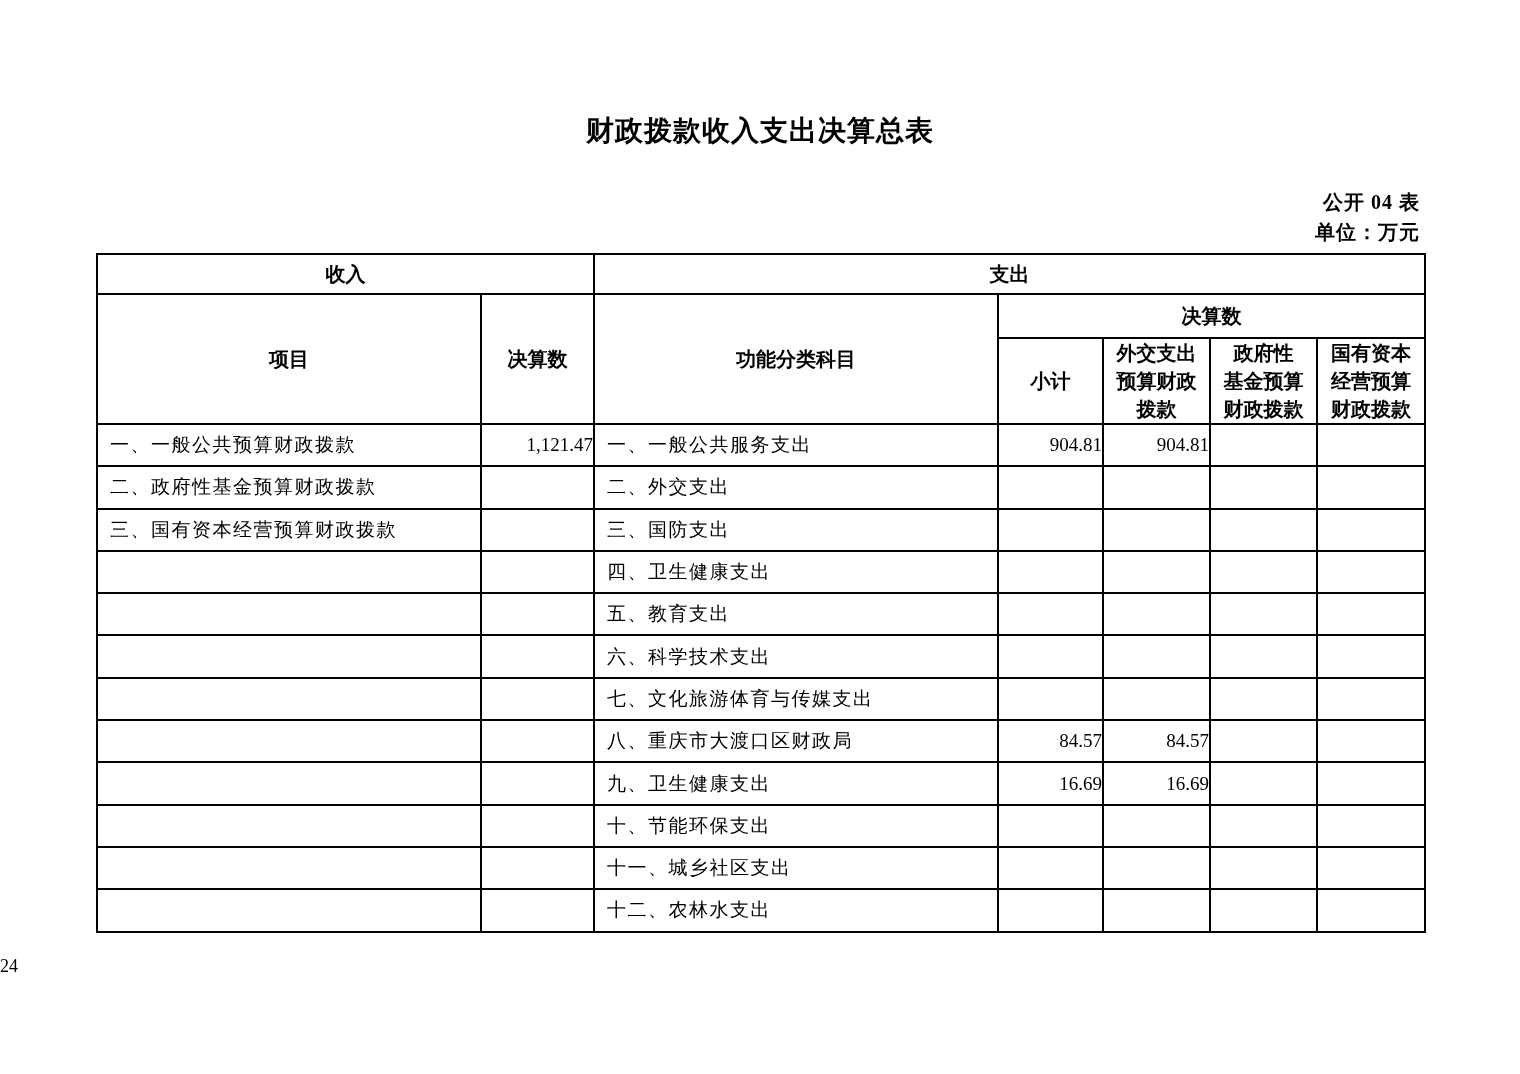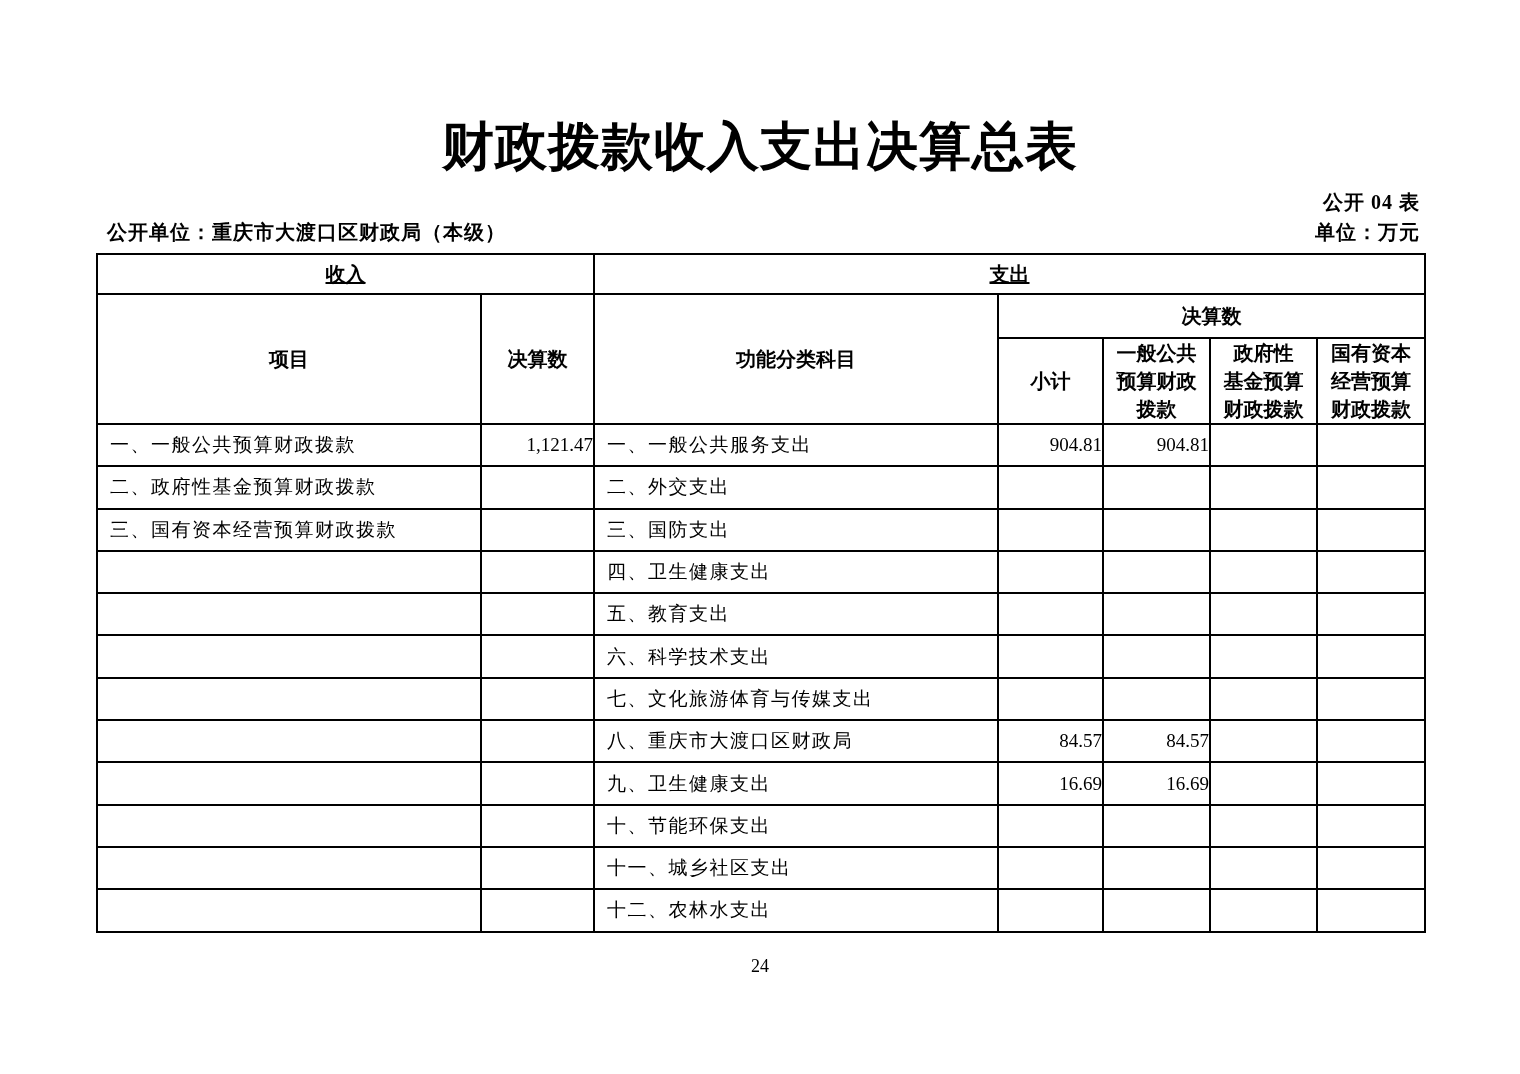--- a/index.html
+++ b/index.html
@@ -14,21 +14,21 @@
     color: #000;
   }
   .title {
     position: absolute;
     top: 112px;
     left: 0;
     width: 100%;
     text-align: center;
     font-family: "Liberation Sans", sans-serif;
     font-weight: bold;
-    font-size: 52px;
+    font-size: 28px;
     letter-spacing: 1px;
   }
   .form-code {
     position: absolute;
     top: 189px;
     right: 100px;
     font-family: "Liberation Serif", serif;
     font-weight: bold;
     font-size: 20px;
     letter-spacing: 1px;
@@ -68,21 +68,21 @@
   table.fin th {
     font-family: "Liberation Sans", sans-serif;
     font-weight: bold;
     font-size: 20px;
     text-align: center;
   }
   table.fin td {
     font-family: "Liberation Serif", serif;
     font-size: 19px;
   }
-  .hrow1 { height: 40px; text-decoration: underline; }
+  .hrow1 { height: 40px; }
   .hrow2 { height: 44px; }
   .hrow3 { height: 85px; }
   .drow  { height: 42.3px; margin-left: 24px; }
   .multiline {
     white-space: pre-line;
     line-height: 28px;
   }
   td.item-cell {
     text-align: left;
     padding-left: 12px;
@@ -91,34 +91,33 @@
   td.num-cell {
     text-align: right;
     padding-right: 0;
     font-size: 20px;
   }
   .page-number {
     position: absolute;
     top: 956px;
     left: 0;
     width: 100%;
-    text-align: center;
+    text-align: left;
     font-family: "Liberation Serif", serif;
     font-size: 18px;
   }
 </style>
 </head>
 <body>
 
 <div class="page">
 
   <div class="title">财政拨款收入支出决算总表</div>
 
   <div class="form-code">公开 04 表</div>
-  <div class="meta-left">公开单位：重庆市大渡口区财政局（本级）</div>
   <div class="meta-right">单位：万元</div>
 
   <table class="fin">
     <colgroup>
       <col style="width:384px">
       <col style="width:113px">
       <col style="width:404px">
       <col style="width:105px">
       <col style="width:107px">
       <col style="width:107px">
@@ -130,21 +129,21 @@
         <th colspan="5">支出</th>
       </tr>
       <tr class="hrow2">
         <th rowspan="2">项目</th>
         <th rowspan="2">决算数</th>
         <th rowspan="2">功能分类科目</th>
         <th colspan="4">决算数</th>
       </tr>
       <tr class="hrow3">
         <th>小计</th>
-        <th class="multiline">一般公共
+        <th class="multiline">外交支出
 预算财政
 拨款</th>
         <th class="multiline">政府性
 基金预算
 财政拨款</th>
         <th class="multiline">国有资本
 经营预算
 财政拨款</th>
       </tr>
 

